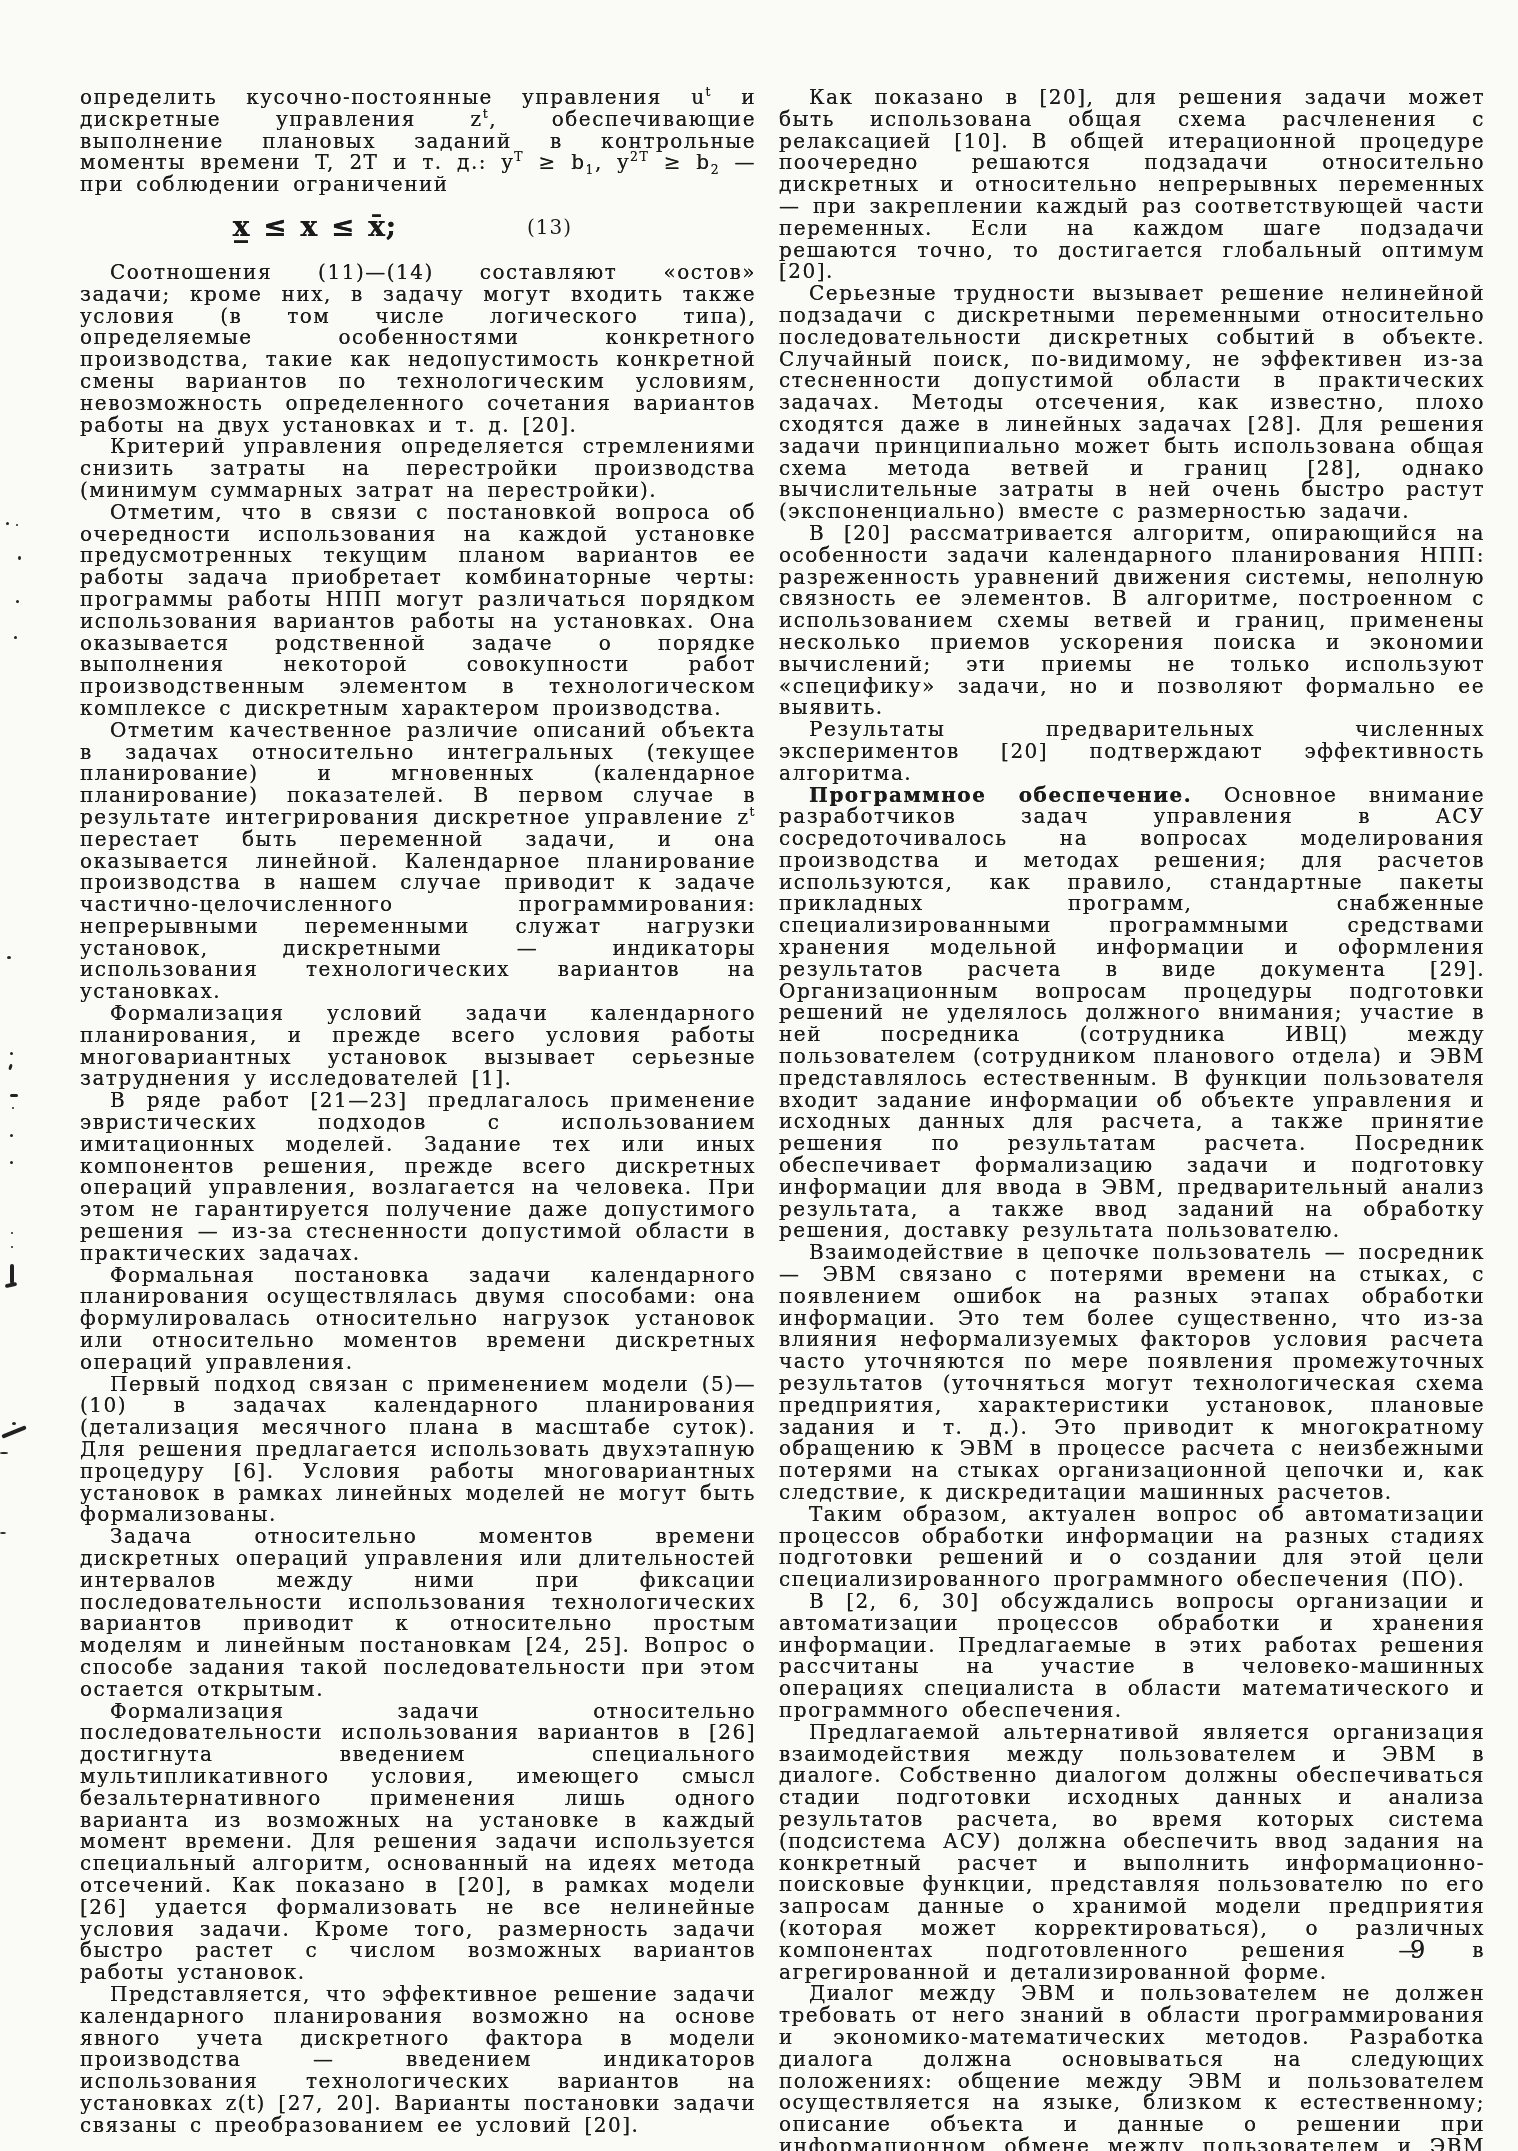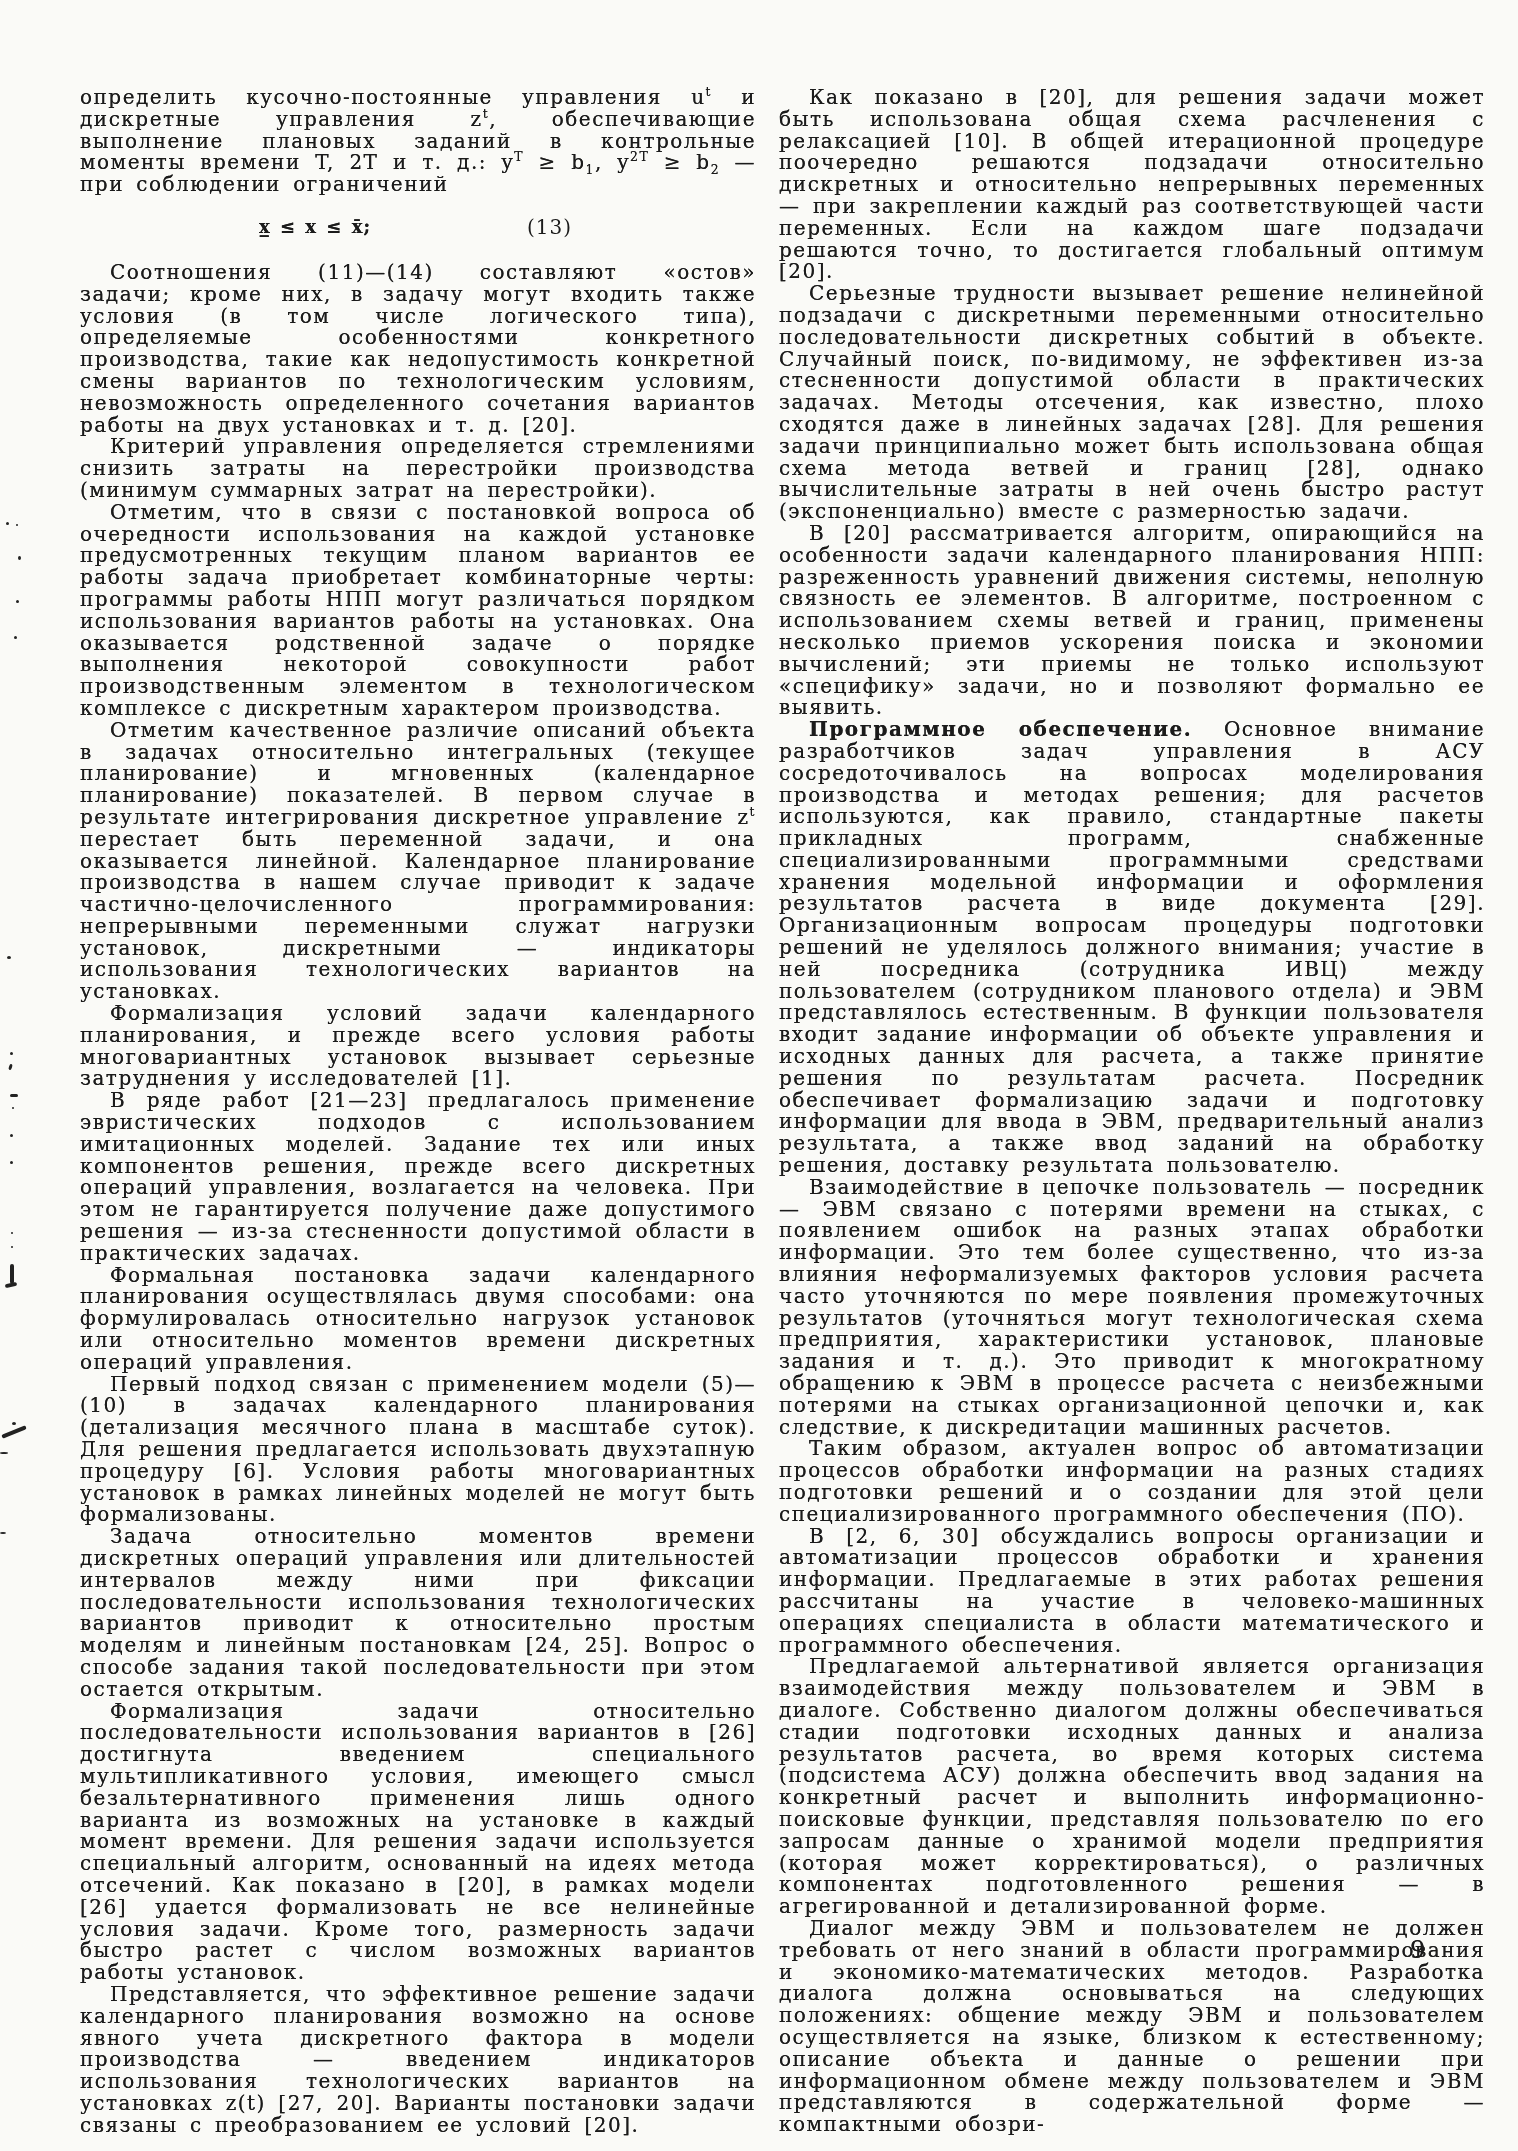--- a/index.html
+++ b/index.html
@@ -27,21 +27,21 @@
   }
   .para.no-indent{text-indent:0;}
   .lead{font-weight:bold;}
   sup,sub{font-size:0.62em;line-height:0;}
   .eq-row{
     position:relative;height:26px;margin:20px 0;
     text-indent:0;text-align:left;
   }
   .eq-formula{
     position:absolute;left:0;top:0;width:470px;
-    text-align:center;font-weight:bold;font-size:18px;
+    text-align:center;font-weight:bold;font-size:28px;
     letter-spacing:1px;word-spacing:2px;
     text-shadow:0 0 0.6px rgba(20,20,20,0.9);
   }
   .eq-number{
     position:absolute;left:447px;top:1px;
     font-size:20px;letter-spacing:1px;
   }
   .page-num{
     position:absolute;left:1410px;top:1936px;
     font-size:24px;text-shadow:0 0 0.5px rgba(20,20,20,0.9);
@@ -68,20 +68,21 @@
       <p class="para"><span>Формальная постановка задачи календарного планирования осуществлялась двумя способами: она формулировалась относительно нагрузок установок или относительно моментов времени дискретных операций управления.</span></p>
       <p class="para"><span>Первый подход связан с применением модели (5)—(10) в задачах календарного планирования (детализация месячного плана в масштабе суток). Для решения предлагается использовать двухэтапную процедуру [6]. Условия работы многовариантных установок в рамках линейных моделей не могут быть формализованы.</span></p>
       <p class="para"><span>Задача относительно моментов времени дискретных операций управления или длительностей интервалов между ними при фиксации последовательности использования технологических вариантов приводит к относительно простым моделям и линейным постановкам [24, 25]. Вопрос о способе задания такой последовательности при этом остается открытым.</span></p>
       <p class="para"><span>Формализация задачи относительно последовательности использования вариантов в [26] достигнута введением специального мультипликативного условия, имеющего смысл безальтернативного применения лишь одного варианта из возможных на установке в каждый момент времени. Для решения задачи используется специальный алгоритм, основанный на идеях метода отсечений. Как показано в [20], в рамках модели [26] удается формализовать не все нелинейные условия задачи. Кроме того, размерность задачи быстро растет с числом возможных вариантов работы установок.</span></p>
       <p class="para"><span>Представляется, что эффективное решение задачи календарного планирования возможно на основе явного учета дискретного фактора в модели производства — введением индикаторов использования технологических вариантов на установках z(t) [27, 20]. Варианты постановки задачи связаны с преобразованием ее условий [20].</span></p>
     </div>
   <div class="col col-right">
       <p class="para"><span>Как показано в [20], для решения задачи может быть использована общая схема расчленения с релаксацией [10]. В общей итерационной процедуре поочередно решаются подзадачи относительно дискретных и относительно непрерывных переменных — при закреплении каждый раз соответствующей части переменных. Если на каждом шаге подзадачи решаются точно, то достигается глобальный оптимум [20].</span></p>
       <p class="para"><span>Серьезные трудности вызывает решение нелинейной подзадачи с дискретными переменными относительно последовательности дискретных событий в объекте. Случайный поиск, по-видимому, не эффективен из-за стесненности допустимой области в практических задачах. Методы отсечения, как известно, плохо сходятся даже в линейных задачах [28]. Для решения задачи принципиально может быть использована общая схема метода ветвей и границ [28], однако вычислительные затраты в ней очень быстро растут (экспоненциально) вместе с размерностью задачи.</span></p>
       <p class="para"><span>В [20] рассматривается алгоритм, опирающийся на особенности задачи календарного планирования НПП: разреженность уравнений движения системы, неполную связность ее элементов. В алгоритме, построенном с использованием схемы ветвей и границ, применены несколько приемов ускорения поиска и экономии вычислений; эти приемы не только используют «специфику» задачи, но и позволяют формально ее выявить.</span></p>
+      <p class="para"><span>Результаты предварительных численных экспериментов [20] подтверждают эффективность алгоритма.</span></p>
       <p class="para"><b class="lead">Программное обеспечение.</b><span> Основное внимание разработчиков задач управления в АСУ сосредоточивалось на вопросах моделирования производства и методах решения; для расчетов используются, как правило, стандартные пакеты прикладных программ, снабженные специализированными программными средствами хранения модельной информации и оформления результатов расчета в виде документа [29]. Организационным вопросам процедуры подготовки решений не уделялось должного внимания; участие в ней посредника (сотрудника ИВЦ) между пользователем (сотрудником планового отдела) и ЭВМ представлялось естественным. В функции пользователя входит задание информации об объекте управления и исходных данных для расчета, а также принятие решения по результатам расчета. Посредник обеспечивает формализацию задачи и подготовку информации для ввода в ЭВМ, предварительный анализ результата, а также ввод заданий на обработку решения, доставку результата пользователю.</span></p>
       <p class="para"><span>Взаимодействие в цепочке пользователь — посредник — ЭВМ связано с потерями времени на стыках, с появлением ошибок на разных этапах обработки информации. Это тем более существенно, что из-за влияния неформализуемых факторов условия расчета часто уточняются по мере появления промежуточных результатов (уточняться могут технологическая схема предприятия, характеристики установок, плановые задания и т. д.). Это приводит к многократному обращению к ЭВМ в процессе расчета с неизбежными потерями на стыках организационной цепочки и, как следствие, к дискредитации машинных расчетов.</span></p>
       <p class="para"><span>Таким образом, актуален вопрос об автоматизации процессов обработки информации на разных стадиях подготовки решений и о создании для этой цели специализированного программного обеспечения (ПО).</span></p>
       <p class="para"><span>В [2, 6, 30] обсуждались вопросы организации и автоматизации процессов обработки и хранения информации. Предлагаемые в этих работах решения рассчитаны на участие в человеко-машинных операциях специалиста в области математического и программного обеспечения.</span></p>
       <p class="para"><span>Предлагаемой альтернативой является организация взаимодействия между пользователем и ЭВМ в диалоге. Собственно диалогом должны обеспечиваться стадии подготовки исходных данных и анализа результатов расчета, во время которых система (подсистема АСУ) должна обеспечить ввод задания на конкретный расчет и выполнить информационно-поисковые функции, представляя пользователю по его запросам данные о хранимой модели предприятия (которая может корректироваться), о различных компонентах подготовленного решения — в агрегированной и детализированной форме.</span></p>
       <p class="para"><span>Диалог между ЭВМ и пользователем не должен требовать от него знаний в области программирования и экономико-математических методов. Разработка диалога должна основываться на следующих положениях: общение между ЭВМ и пользователем осуществляется на языке, близком к естественному; описание объекта и данные о решении при информационном обмене между пользователем и ЭВМ представляются в содержательной форме — компактными обозри-</span></p>
     </div>
 
   <div class="page-num">9</div>
 

